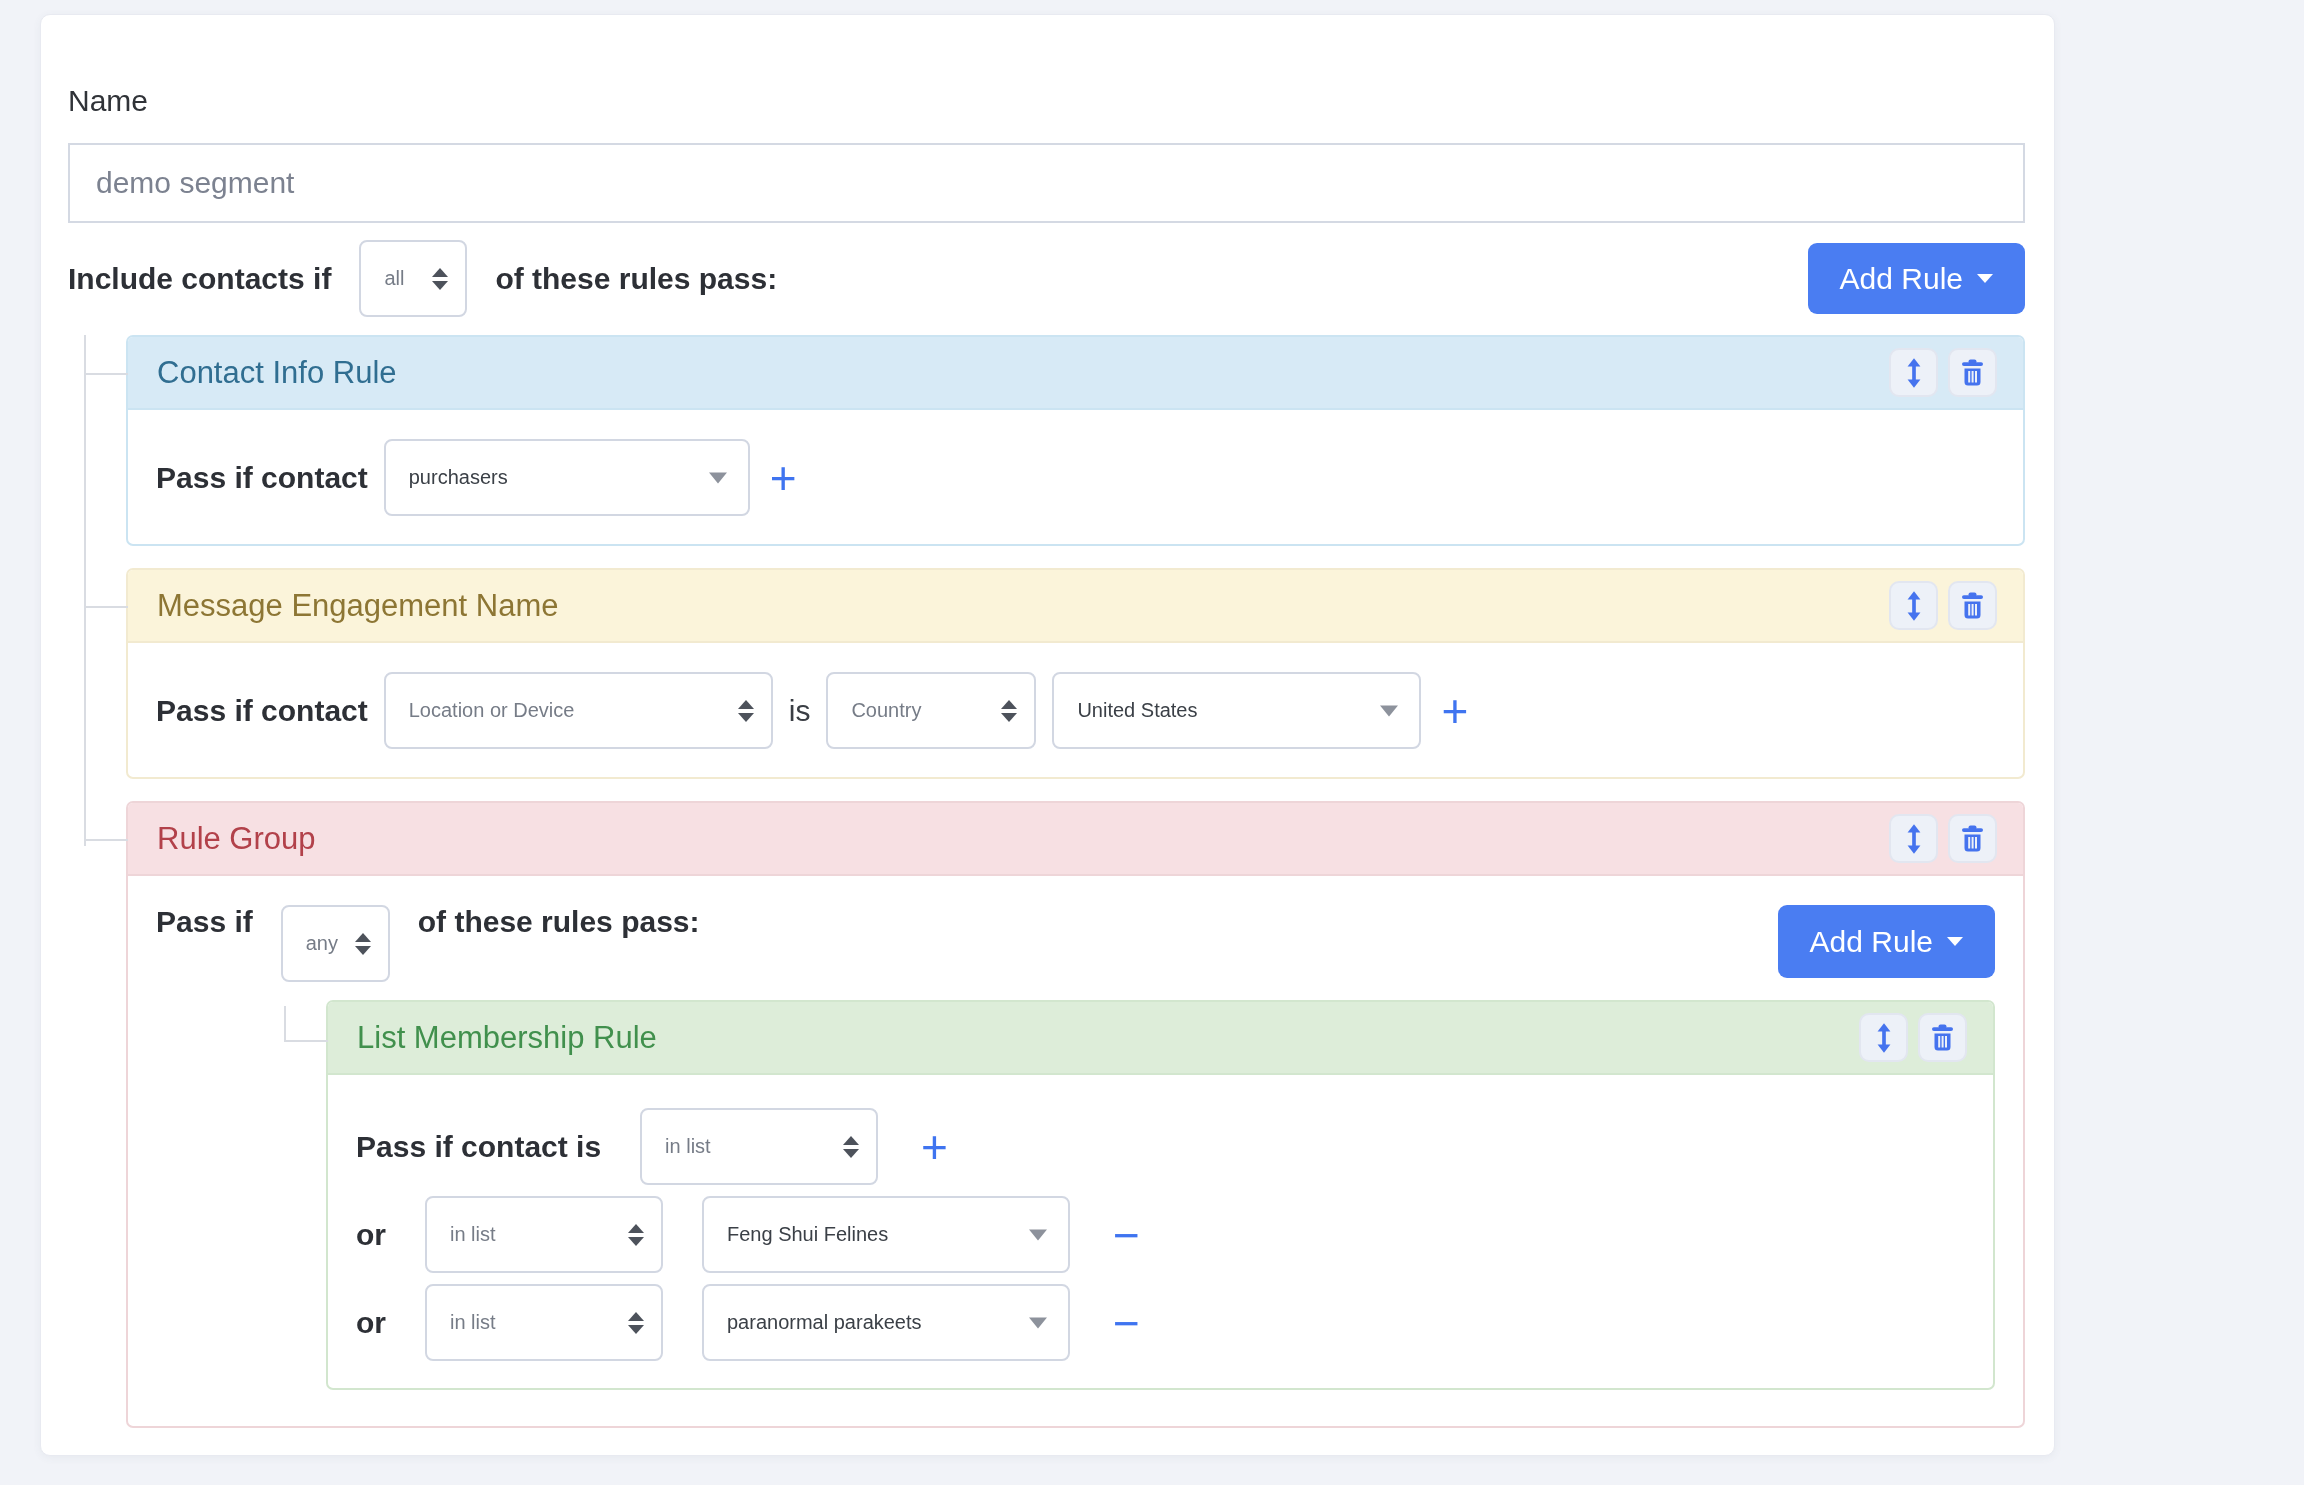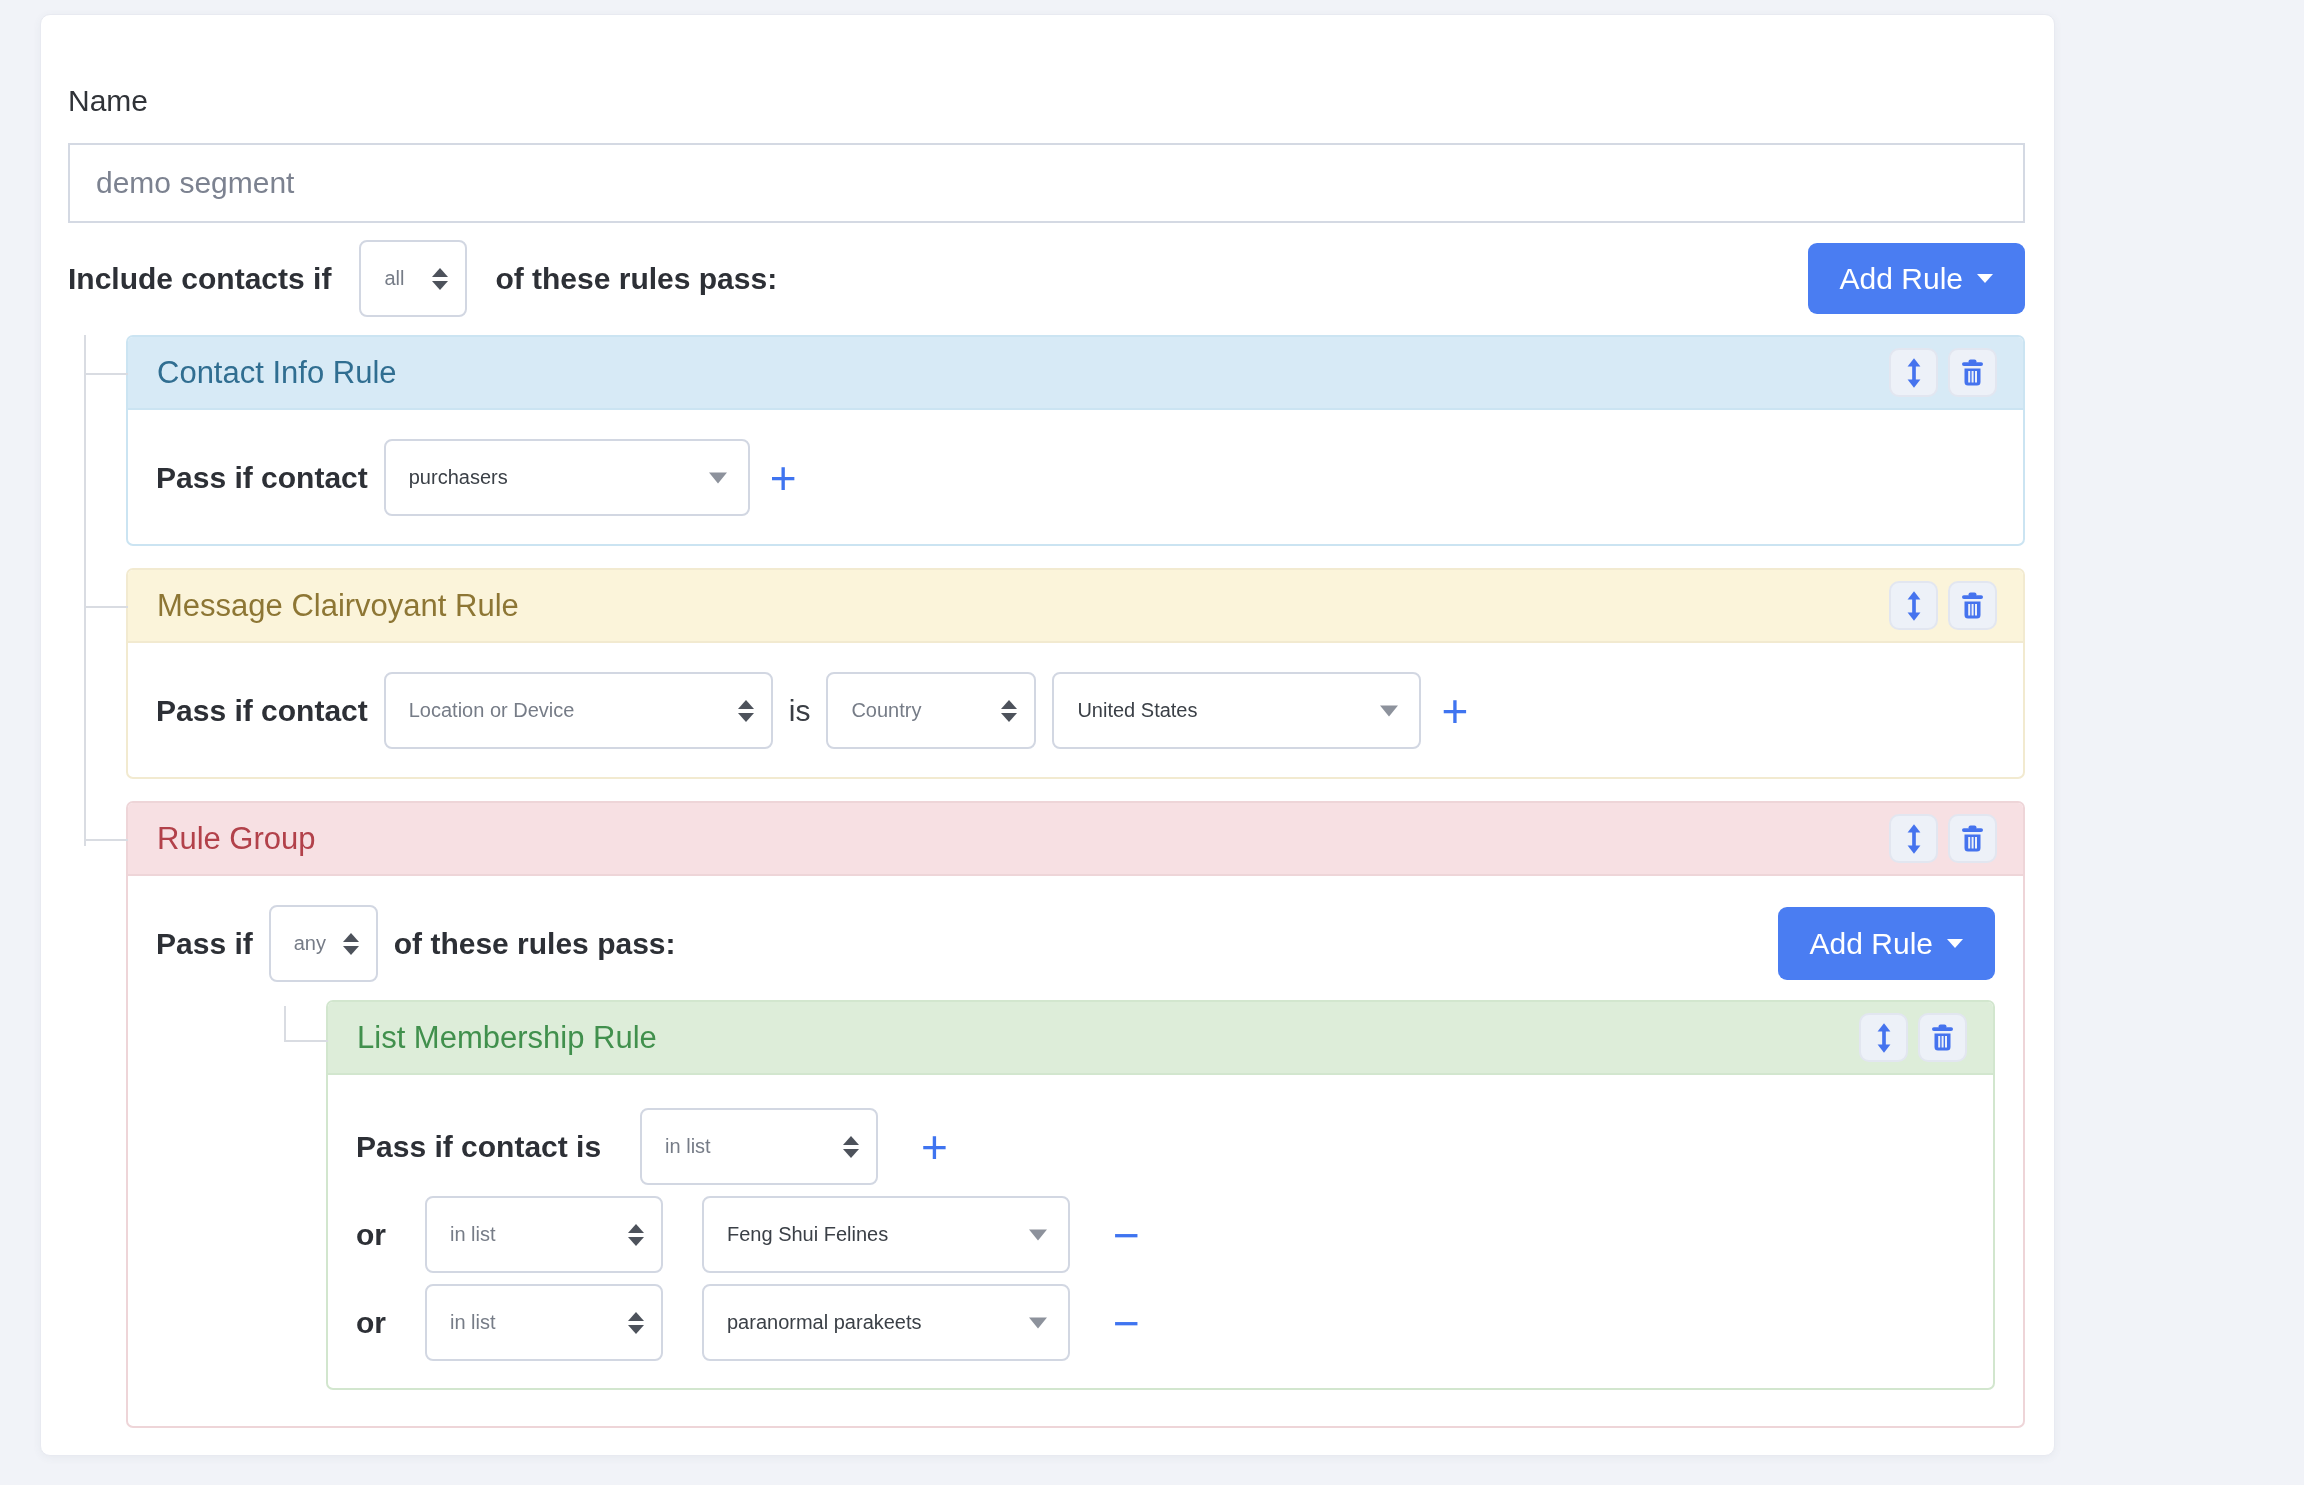--- a/index.html
+++ b/index.html
@@ -75,21 +75,21 @@
   }
   .rule-body { padding:29px 28px 28px 28px; }
   .cond-row { display:flex; align-items:center; gap:16px; }
 
   .rule-blue   { --bc:#cbe4f2; --hbg:#d7eaf6; --tc:#306e91; }
   .rule-yellow { --bc:#f2ead0; --hbg:#fbf4da; --tc:#8d7634; }
   .rule-red    { --bc:#eed5d8; --hbg:#f7e0e3; --tc:#b2414a; }
   .rule-green  { --bc:#d2e6ce; --hbg:#ddedd9; --tc:#41904d; }
 
   .group-body { padding:29px 28px 36px 28px; }
-  .group-match { display:flex; align-items:center; gap:16px; height:77px; }
+  .group-match { display:flex; align-items:flex-start; gap:28px; height:77px; }
   .group-match .btn-add { height:73px; }
 
   .rule-nested { margin-left:170px; margin-top:18px; margin-bottom:0; }
   .rule-nested::before {
     content:""; position:absolute; left:-44px; top:4px; width:42px; height:34px;
     background:none; border-left:2px solid #d9dce2; border-bottom:2px solid #d9dce2;
   }
   .nested-body { padding:33px 28px 16px 28px; }
   .nested-body .cond-row { gap:39px; margin-bottom:11px; }
 
@@ -164,21 +164,21 @@
             <span>purchasers</span>
             <span class="caret"></span>
           </div>
           <button class="act">+</button>
         </div>
       </div>
     </div>
 
     <div class="rule rule-yellow">
       <div class="rule-head">
-        <span class="rule-title">Message Clairvoyant Rule</span>
+        <span class="rule-title">Message Engagement Name</span>
         <span class="hbtns">
           <button class="icon-btn icon-move">
   <svg width="22" height="32" viewBox="0 0 24 32">
     <path d="M12 7 L12 25" stroke="#4573ee" stroke-width="4" fill="none"></path>
     <path d="M12 0 L5 9 L19 9 Z" fill="#4573ee"></path>
     <path d="M12 32 L5 23 L19 23 Z" fill="#4573ee"></path>
   </svg>
 </button>
           <button class="icon-btn icon-trash">
   <svg width="27" height="29" viewBox="0 0 27 29">

